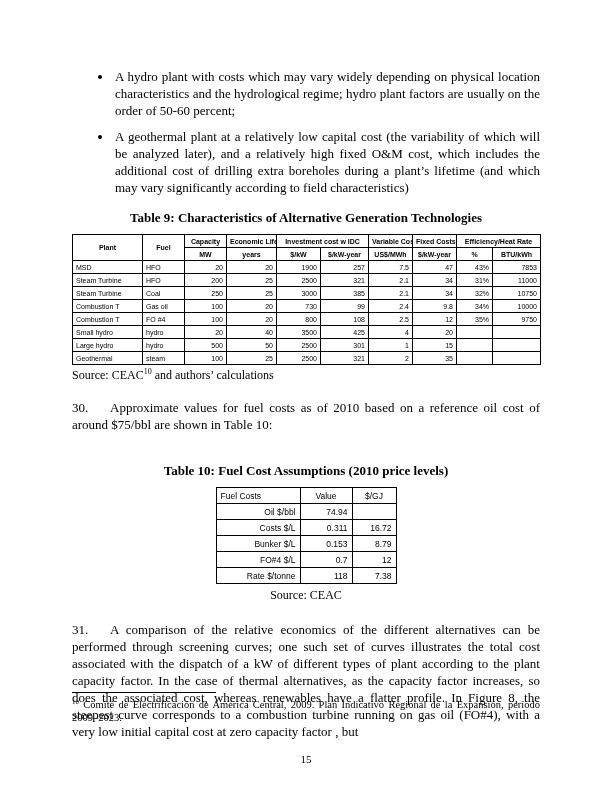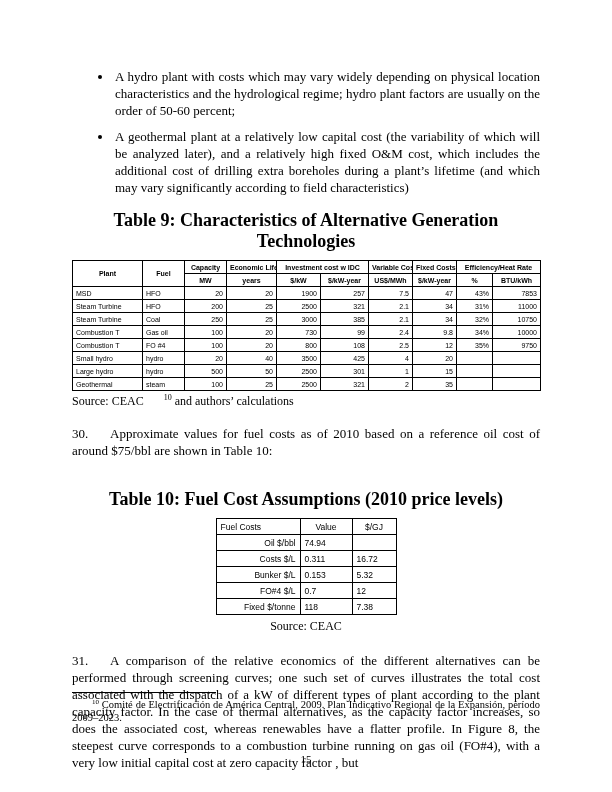--- a/index.html
+++ b/index.html
@@ -14,48 +14,48 @@
     text-decoration: underline;
   }
   .content {
     position: absolute;
     top: 68px; left: 72px; width: 468px;
   }
   .body-text { font-size: 13px; line-height: 17px; text-align: justify; }
   ul.bullets { margin: 0; padding-left: 41px; }
   ul.bullets li { margin: 0 0 9px 0; padding-left: 2px; }
   .table-title {
-    text-align: center; font-weight: bold; font-size: 18px;
+    text-align: center; font-weight: bold; font-size: 13px;
     margin: 14px 0 8px 0;
   }
   
   table.t9 {
     border-collapse: collapse; table-layout: fixed; width: 468px;
     font-family: "Liberation Sans", sans-serif; font-size: 7px;
   }
   table.t9 th, table.t9 td {
     border: 1px solid #000; padding: 1px 3px;
     overflow: hidden; white-space: nowrap; height: 10px;
   }
   table.t9 th { font-weight: bold; text-align: center; }
   table.t9 td { text-align: right; }
   table.t9 td:nth-child(1), table.t9 td:nth-child(2) { text-align: left; }
   .source-line { font-size: 12px; margin: 3px 0 0 0; }
-  sup { font-size: 8px; vertical-align: super; line-height: 0; margin-left: 20px; }
+  sup { font-size: 8px; vertical-align: super; line-height: 0; }
   .para { margin: 16px 0 0 0; }
   .pnum { display: inline-block; width: 38px; }
   
   table.t10 {
     border-collapse: collapse; margin: 0 auto; table-layout: fixed;
     font-family: "Liberation Sans", sans-serif; font-size: 8.5px;
   }
   table.t10 th, table.t10 td { border: 1px solid #000; padding: 2px 4px; height: 11px; }
   table.t10 th { font-weight: normal; text-align: center; }
   table.t10 th:first-child { text-align: left; }
-  table.t10 td { text-align: left; }
+  table.t10 td { text-align: right; }
   table.t10 td:first-child { text-align: right; }
   .t10-source { text-align: center; font-size: 12px; margin: 4px 0 0 0; }
   
   .footnote-area { position: absolute; top: 692px; left: 72px; width: 468px; }
   .footnote-rule { width: 144px; border-top: 1px solid #000; margin-bottom: 5px; }
   .footnote-text { font-size: 10.5px; line-height: 13px; text-align: justify; }
   .footnote-text sup { font-size: 7px; }
   .page-number {
     position: absolute; top: 753px; left: 0; width: 612px;
     text-align: center; font-size: 11px;
@@ -235,29 +235,29 @@
             <td></td>
           </tr>
           <tr>
             <td>Costs $/L</td>
             <td>0.311</td>
             <td>16.72</td>
           </tr>
           <tr>
             <td>Bunker $/L</td>
             <td>0.153</td>
-            <td>5.32</td>
+            <td>8.79</td>
           </tr>
           <tr>
             <td>FO#4 $/L</td>
             <td>0.7</td>
             <td>12</td>
           </tr>
           <tr>
-            <td>Fixed $/tonne</td>
+            <td>Rate $/tonne</td>
             <td>118</td>
             <td>7.38</td>
           </tr>
         </tbody>
     </table>
 
     <p class="t10-source">Source: CEAC</p>
 
     <p class="para body-text" style="margin-top:18px;"><span class="pnum">31.</span><span>A comparison of the relative economics of the different alternatives can be performed through screening curves; one such set of curves illustrates the total cost associated with the dispatch of a kW of different types of plant according to the plant capacity factor.  In the case of thermal alternatives, as the capacity factor increases, so does the associated cost, whereas renewables have a flatter profile.  In Figure 8, the steepest curve corresponds to a combustion turbine running on gas oil (FO#4), with a very low initial capital cost at zero capacity factor , but</span></p>
 

